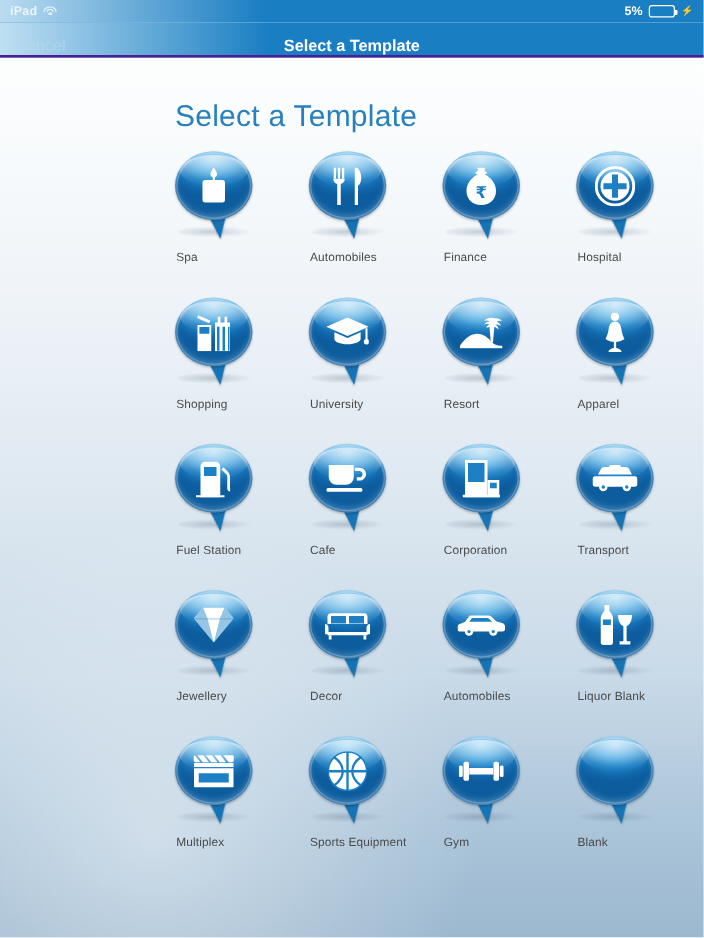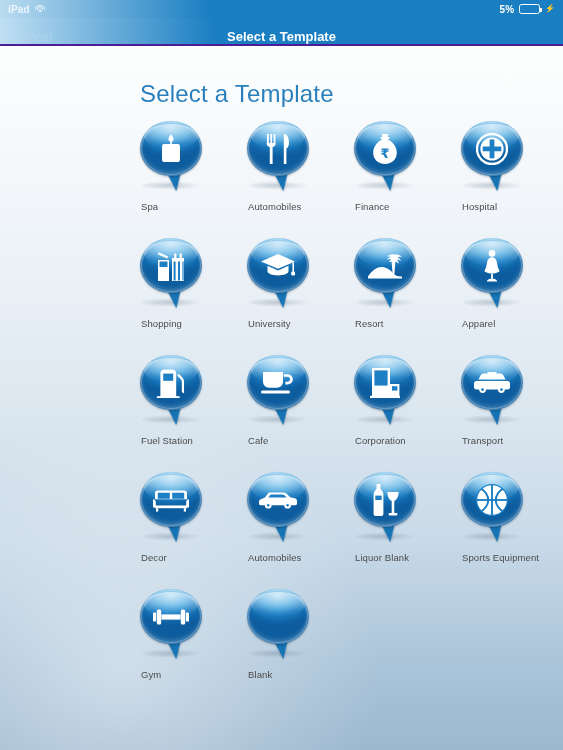--- a/index.html
+++ b/index.html
@@ -428,20 +428,35 @@
           </div>
         </div>
         <div class="tpl-label">Transport</div>
       </div>
       <div class="tpl-item">
         <div class="bubble-wrap">
           <div class="shadow"></div>
           <div class="tail"></div>
           <div class="bubble"></div>
           <div class="glyph">
+            <svg width="32" height="28" viewBox="0 0 32 28">
+              <path fill="#ffffff" d="M7.4 0h17.2L32 8.6 16 28 0 8.6z"></path>
+              <path fill="#1d7fc4" fill-opacity=".45" d="M7.4 0L11 8.6 16 28 0 8.6zM24.6 0L21 8.6 16 28 32 8.6z"></path>
+              <path fill="#1d7fc4" fill-opacity=".35" d="M0 8.6h32v.9H0z"></path>
+            </svg>
+          </div>
+        </div>
+        <div class="tpl-label">Jewellery</div>
+      </div>
+      <div class="tpl-item">
+        <div class="bubble-wrap">
+          <div class="shadow"></div>
+          <div class="tail"></div>
+          <div class="bubble"></div>
+          <div class="glyph">
             <svg width="36" height="24" viewBox="0 0 36 24">
               <path fill="#ffffff" d="M4.6 2.6h26.8c1.4 0 2.6 1.2 2.6 2.6v6H2V5.2c0-1.4 1.2-2.6 2.6-2.6z"></path>
               <path fill="#1d7fc4" d="M4.8 4.8h12v6h-12zM19.2 4.8h12v6h-12z"></path>
               <path fill="#ffffff" d="M0 11.2c1.6 0 2.8 1.3 2.8 2.9v3.7h30.4v-3.7c0-1.6 1.2-2.9 2.8-2.9v8.2H0z"></path>
               <rect x="2" y="17.6" width="32" height="2.6" fill="#ffffff"></rect>
               <rect x="3" y="20.2" width="2.2" height="3.4" fill="#ffffff"></rect>
               <rect x="30.8" y="20.2" width="2.2" height="3.4" fill="#ffffff"></rect>
             </svg>
           </div>
         </div>
@@ -472,20 +487,37 @@
           <div class="bubble"></div>
           <div class="glyph">
             <svg width="28" height="32" viewBox="0 0 28 32">
               <path fill="#ffffff" d="M5.6 0h3.8v4.4l2.2 3.4c.5.8.8 1.7.8 2.6V30c0 1.1-.9 2-2 2H4.6c-1.1 0-2-.9-2-2V10.4c0-.9.3-1.8.8-2.6l2.2-3.4z"></path>
               <path fill="#1d7fc4" d="M4.3 11.6h6.4v4.4H4.3z"></path>
               <path fill="#ffffff" d="M16.4 8h11.2c0 4.6-1.8 8-4.3 8.8V29h3v2.6h-8.6V29h3V16.8C18.2 16 16.4 12.6 16.4 8z"></path>
             </svg>
           </div>
         </div>
         <div class="tpl-label">Liquor Blank</div>
+      </div>
+      <div class="tpl-item">
+        <div class="bubble-wrap">
+          <div class="shadow"></div>
+          <div class="tail"></div>
+          <div class="bubble"></div>
+          <div class="glyph">
+            <svg width="34" height="26" viewBox="0 0 34 26">
+              <path fill="#ffffff" d="M1.2 6.4h31.6v3.2H1.2z"></path>
+              <path fill="#ffffff" d="M2 0.4l4.4 5.4H2.6C1.7 5.8 1 5.1 1 4.2V1.4c0-.6.4-1 1-1z"></path>
+              <path fill="#ffffff" d="M8.8 0.2l4.4 5.6H8.2L3.8 0.2zM15.6 0.2L20 5.8h-5L10.6 0.2zM22.4 0.2L26.8 5.8h-5L17.4 0.2zM29.2 0.2h2.6c.8 0 1.2.5 1.2 1.2v3c0 .8-.5 1.4-1.3 1.4h-2.7L24.6 0.2z"></path>
+              <path fill="#ffffff" d="M1.2 10.6h31.6v14.4c0 .6-.5 1-1 1H2.2c-.6 0-1-.5-1-1z"></path>
+              <path fill="#1d7fc4" d="M5 14.6h24v7.4H5z"></path>
+            </svg>
+          </div>
+        </div>
+        <div class="tpl-label">Multiplex</div>
       </div>
       <div class="tpl-item">
         <div class="bubble-wrap">
           <div class="shadow"></div>
           <div class="tail"></div>
           <div class="bubble"></div>
           <div class="glyph">
             <svg width="32" height="32" viewBox="0 0 32 32">
               <circle cx="16" cy="16" r="15.4" fill="#ffffff"></circle>
               <g fill="none" stroke="#1d7fc4" stroke-width="1.9">

